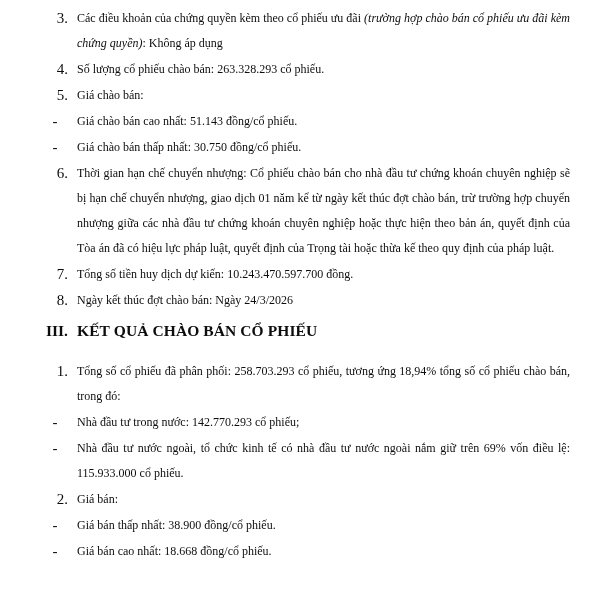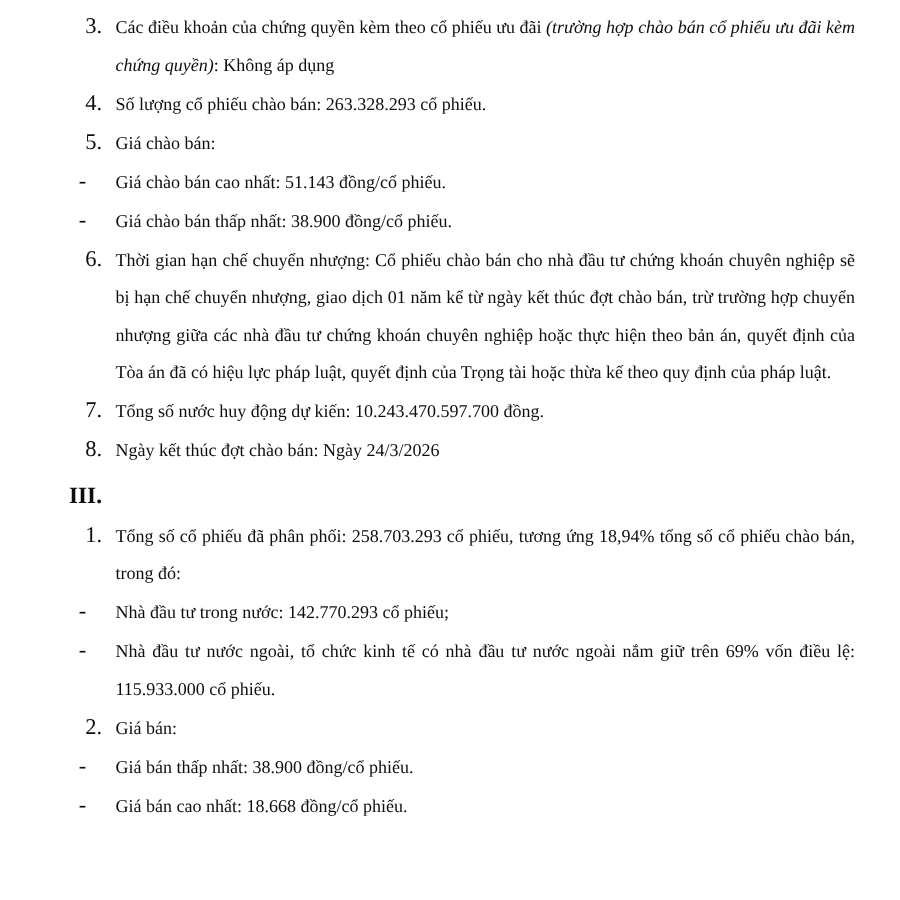--- a/index.html
+++ b/index.html
@@ -46,21 +46,21 @@
     text-align: justify;
     text-justify: inter-word;
   }
   .italic {
     font-style: italic;
   }
   .section-head {
     display: flex;
     align-items: flex-start;
     margin-top: 5px;
-    margin-bottom: 2px;
+    margin-bottom: 16px;
   }
   .section-head .num {
     font-weight: bold;
     font-size: 15.5px;
     line-height: 25px;
   }
   .section-head .title {
     font-weight: bold;
     font-size: 15.5px;
     line-height: 25px;
@@ -83,38 +83,39 @@
       <div class="item">
         <span class="marker">5.</span>
         <div class="body-text"><span>Giá chào bán:</span></div>
       </div>
       <div class="item">
         <span class="marker dash">-</span>
         <div class="body-text"><span>Giá chào bán cao nhất: 51.143 đồng/cổ phiếu.</span></div>
       </div>
       <div class="item">
         <span class="marker dash">-</span>
-        <div class="body-text"><span>Giá chào bán thấp nhất: 38.900 đồng/cổ phiếu.</span></div>
+        <div class="body-text"><span>Giá chào bán thấp nhất: 30.750 đồng/cổ phiếu.</span></div>
       </div>
       <div class="item">
         <span class="marker">6.</span>
         <div class="body-text"><span>Thời gian hạn chế chuyển nhượng: Cổ phiếu chào bán cho nhà đầu tư chứng khoán chuyên nghiệp sẽ bị hạn chế chuyển nhượng, giao dịch 01 năm kể từ ngày kết thúc đợt chào bán, trừ trường hợp chuyển nhượng giữa các nhà đầu tư chứng khoán chuyên nghiệp hoặc thực hiện theo bản án, quyết định của Tòa án đã có hiệu lực pháp luật, quyết định của Trọng tài hoặc thừa kế theo quy định của pháp luật.</span></div>
       </div>
       <div class="item">
         <span class="marker">7.</span>
-        <div class="body-text"><span>Tổng số nước huy động dự kiến: 10.243.470.597.700 đồng.</span></div>
+        <div class="body-text"><span>Tổng số tiền huy dịch dự kiến: 10.243.470.597.700 đồng.</span></div>
       </div>
       <div class="item">
         <span class="marker">8.</span>
         <div class="body-text"><span>Ngày kết thúc đợt chào bán: Ngày 24/3/2026</span></div>
       </div>
     </div>
 
   <div class="section-head">
     <span class="marker num">III.</span>
+    <span class="title">KẾT QUẢ CHÀO BÁN CỔ PHIẾU</span>
   </div>
 
   <div id="list2">
       <div class="item">
         <span class="marker">1.</span>
         <div class="body-text"><span>Tổng số cổ phiếu đã phân phối: 258.703.293 cổ phiếu, tương ứng 18,94% tổng số cổ phiếu chào bán, trong đó:</span></div>
       </div>
       <div class="item">
         <span class="marker dash">-</span>
         <div class="body-text"><span>Nhà đầu tư trong nước: 142.770.293 cổ phiếu;</span></div>

